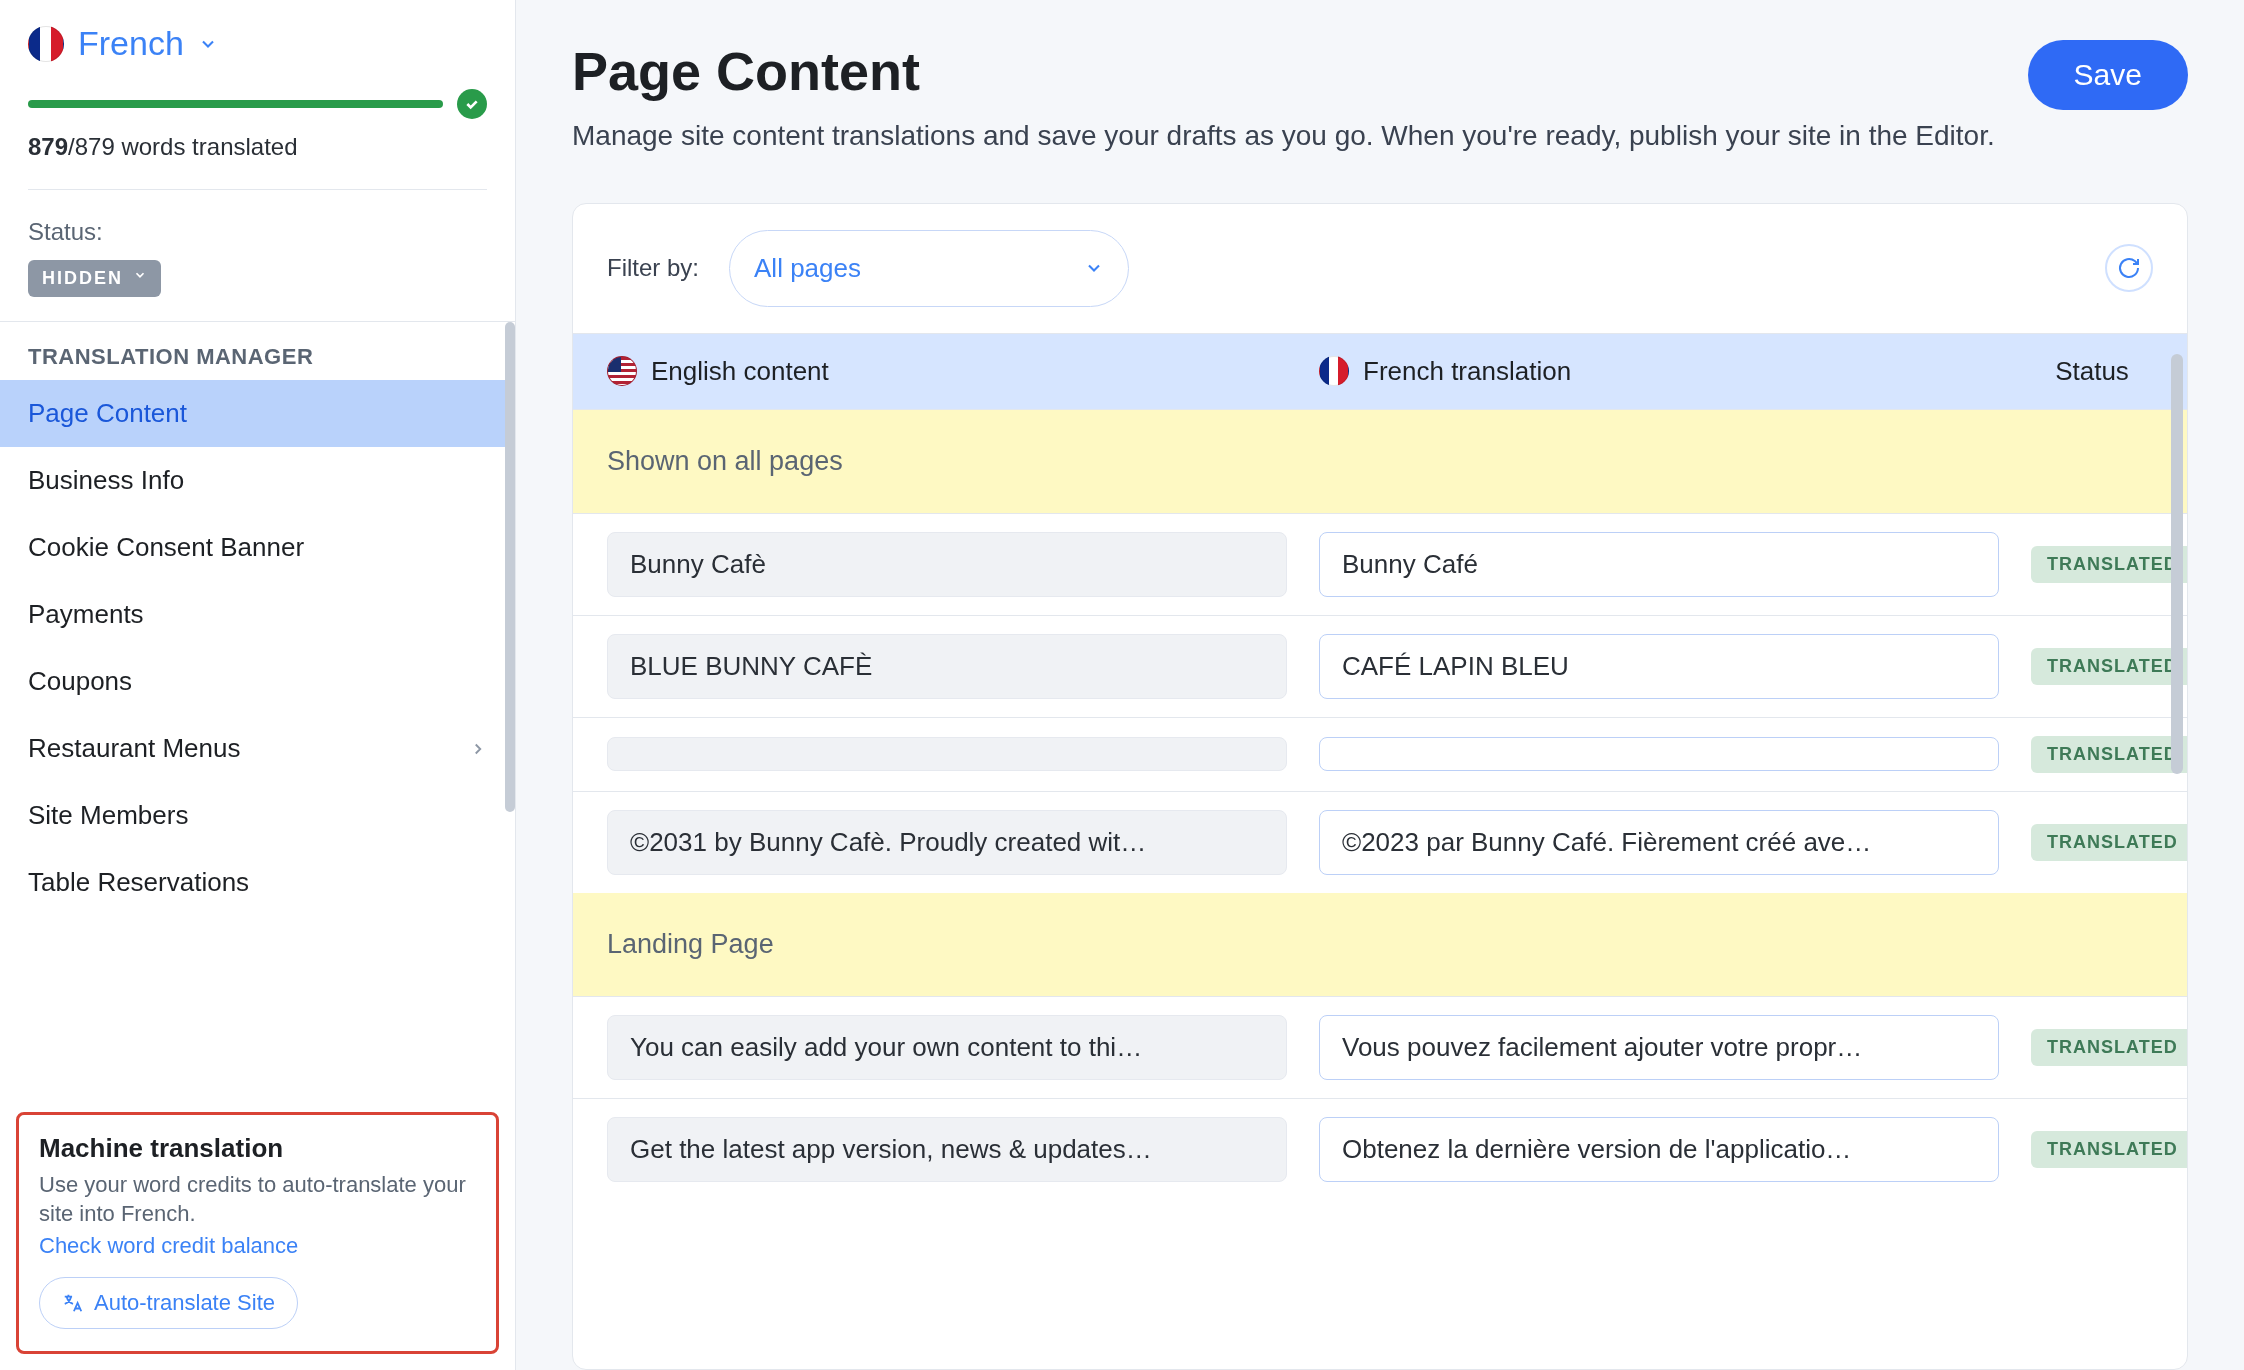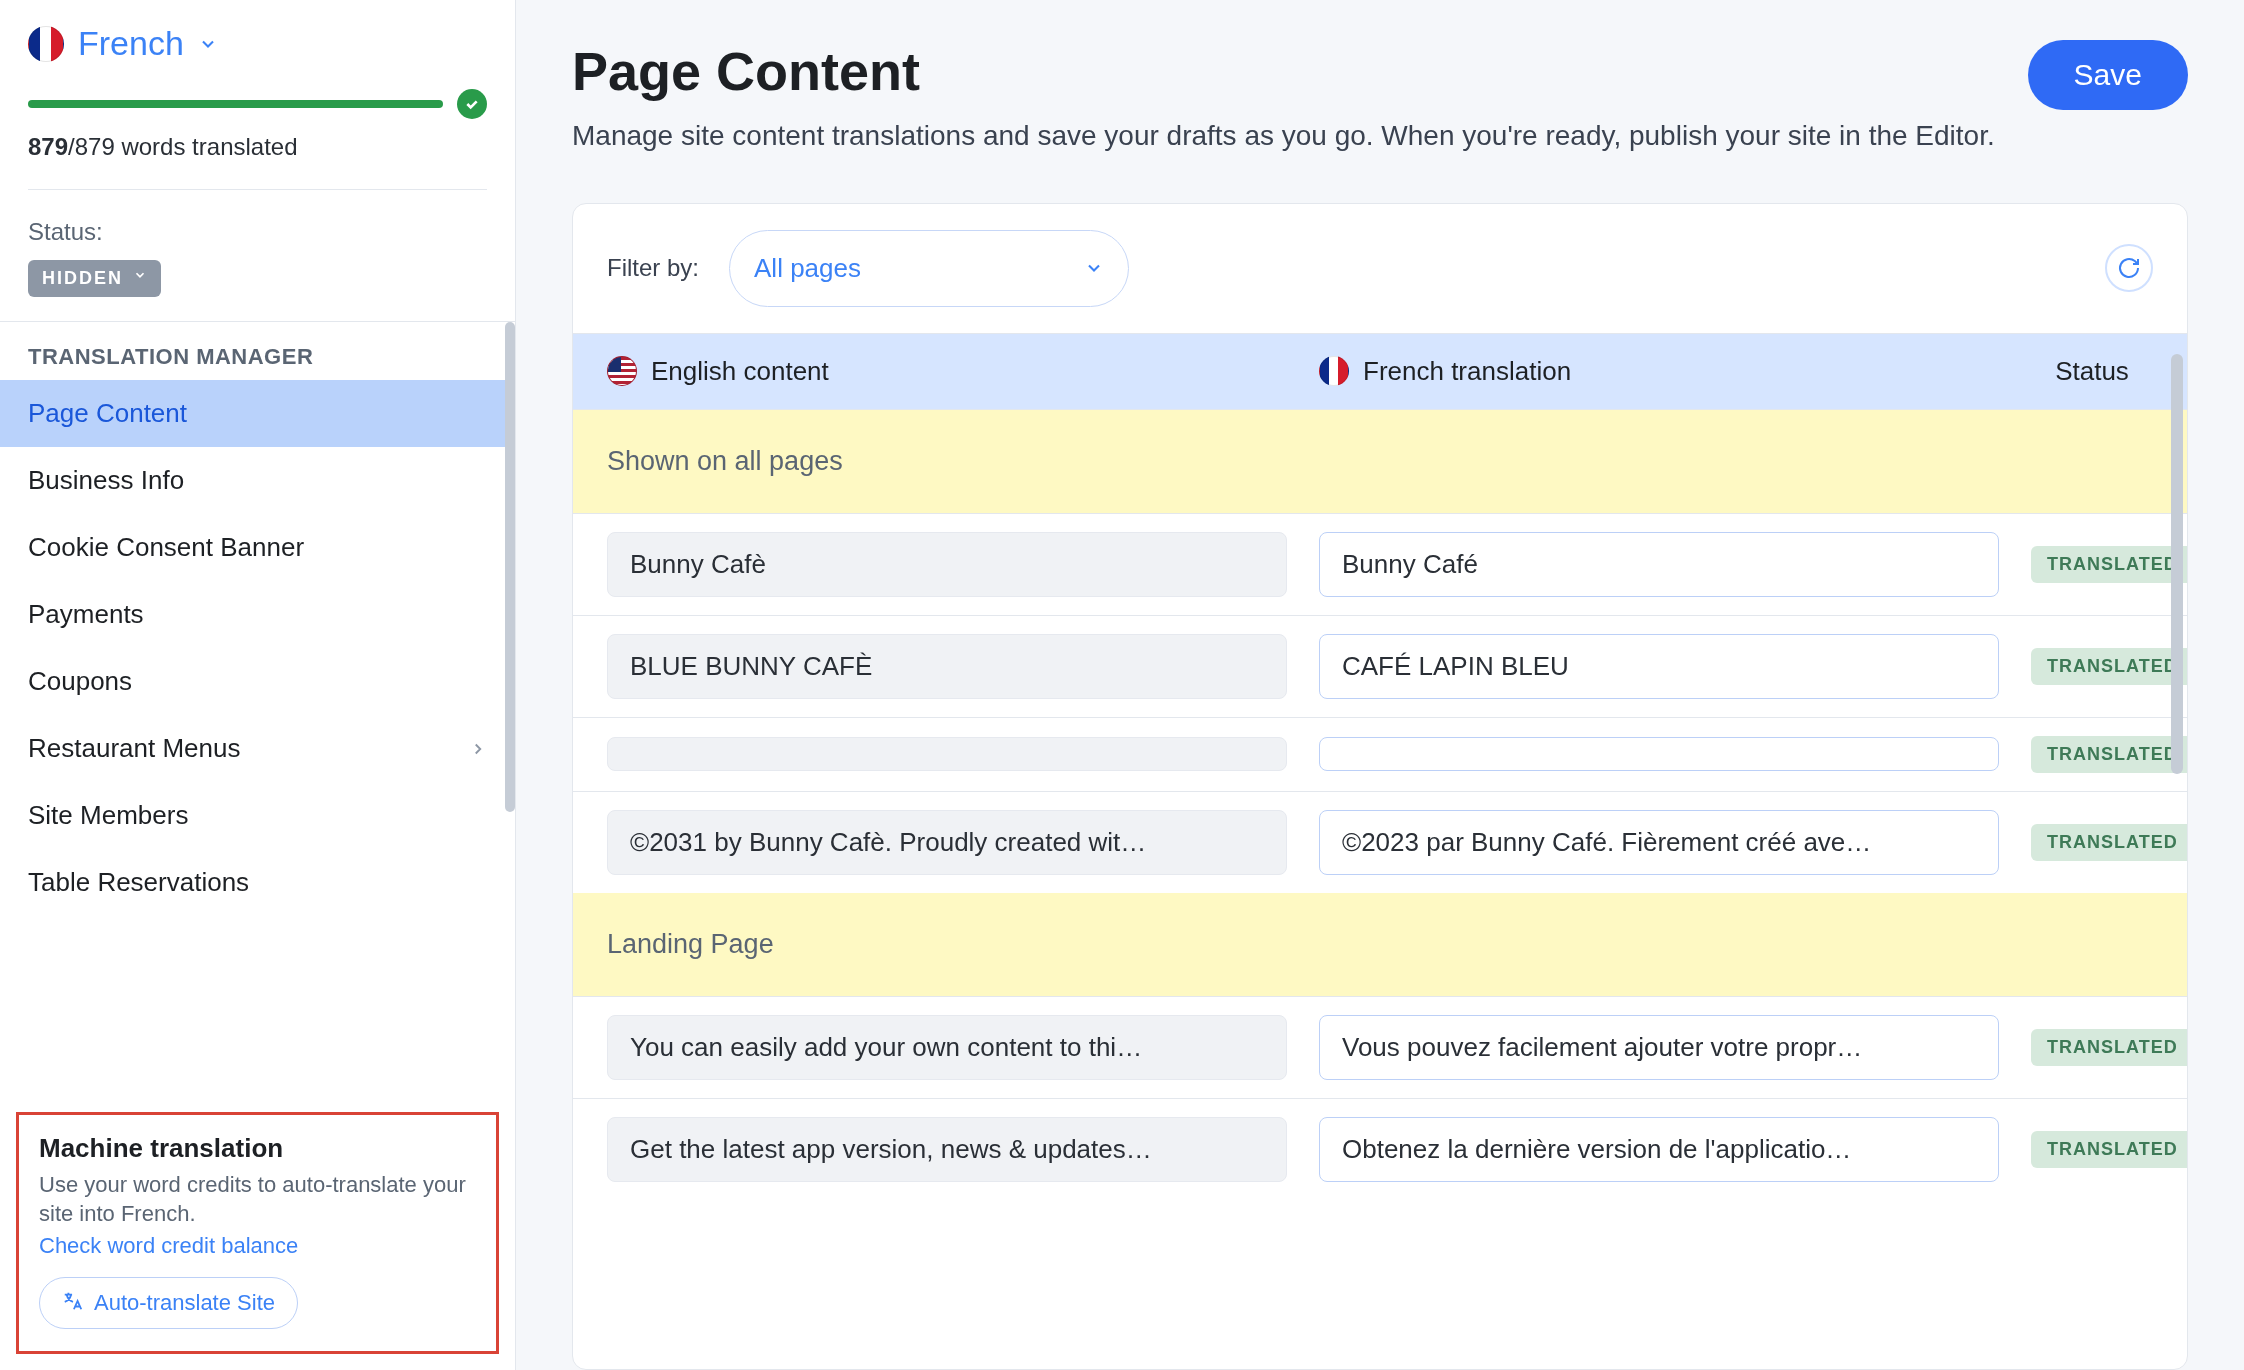--- a/index.html
+++ b/index.html
@@ -99,28 +99,28 @@
   .nav-item.active {
     background: #b9d2fb;
     color: #1a57d9;
     font-weight: 500;
   }
   .nav-item .chev { color: #8d97a5; }
 
   .machine-box {
     margin: 18px 16px 16px 16px;
     border: 3px solid #d94336;
-    border-radius: 0;
+    border-radius: 8px;
     padding: 18px 20px 22px 20px;
   }
   .machine-box h3 { margin:0 0 6px 0; font-size: 26px; font-weight:700; }
   .machine-box p { margin:0 0 4px 0; font-size: 22px; color: var(--muted); line-height:1.35; }
   .machine-box .link { color: var(--blue-text); font-size: 22px; cursor:pointer; }
   .auto-btn {
-    margin-top: 18px; display:inline-flex; align-items:flex-start; gap:10px;
+    margin-top: 18px; display:inline-flex; align-items:center; gap:10px;
     border:1px solid #bcd0f7; border-radius: 999px;
     padding: 12px 22px; color: var(--blue-text); font-size: 22px; font-weight:500;
     cursor:pointer; background:#fff;
   }
 
   
   .main {
     flex:1; padding: 40px 56px 0 56px; overflow:hidden; display:flex; flex-direction:column;
   }
   .header-row {

